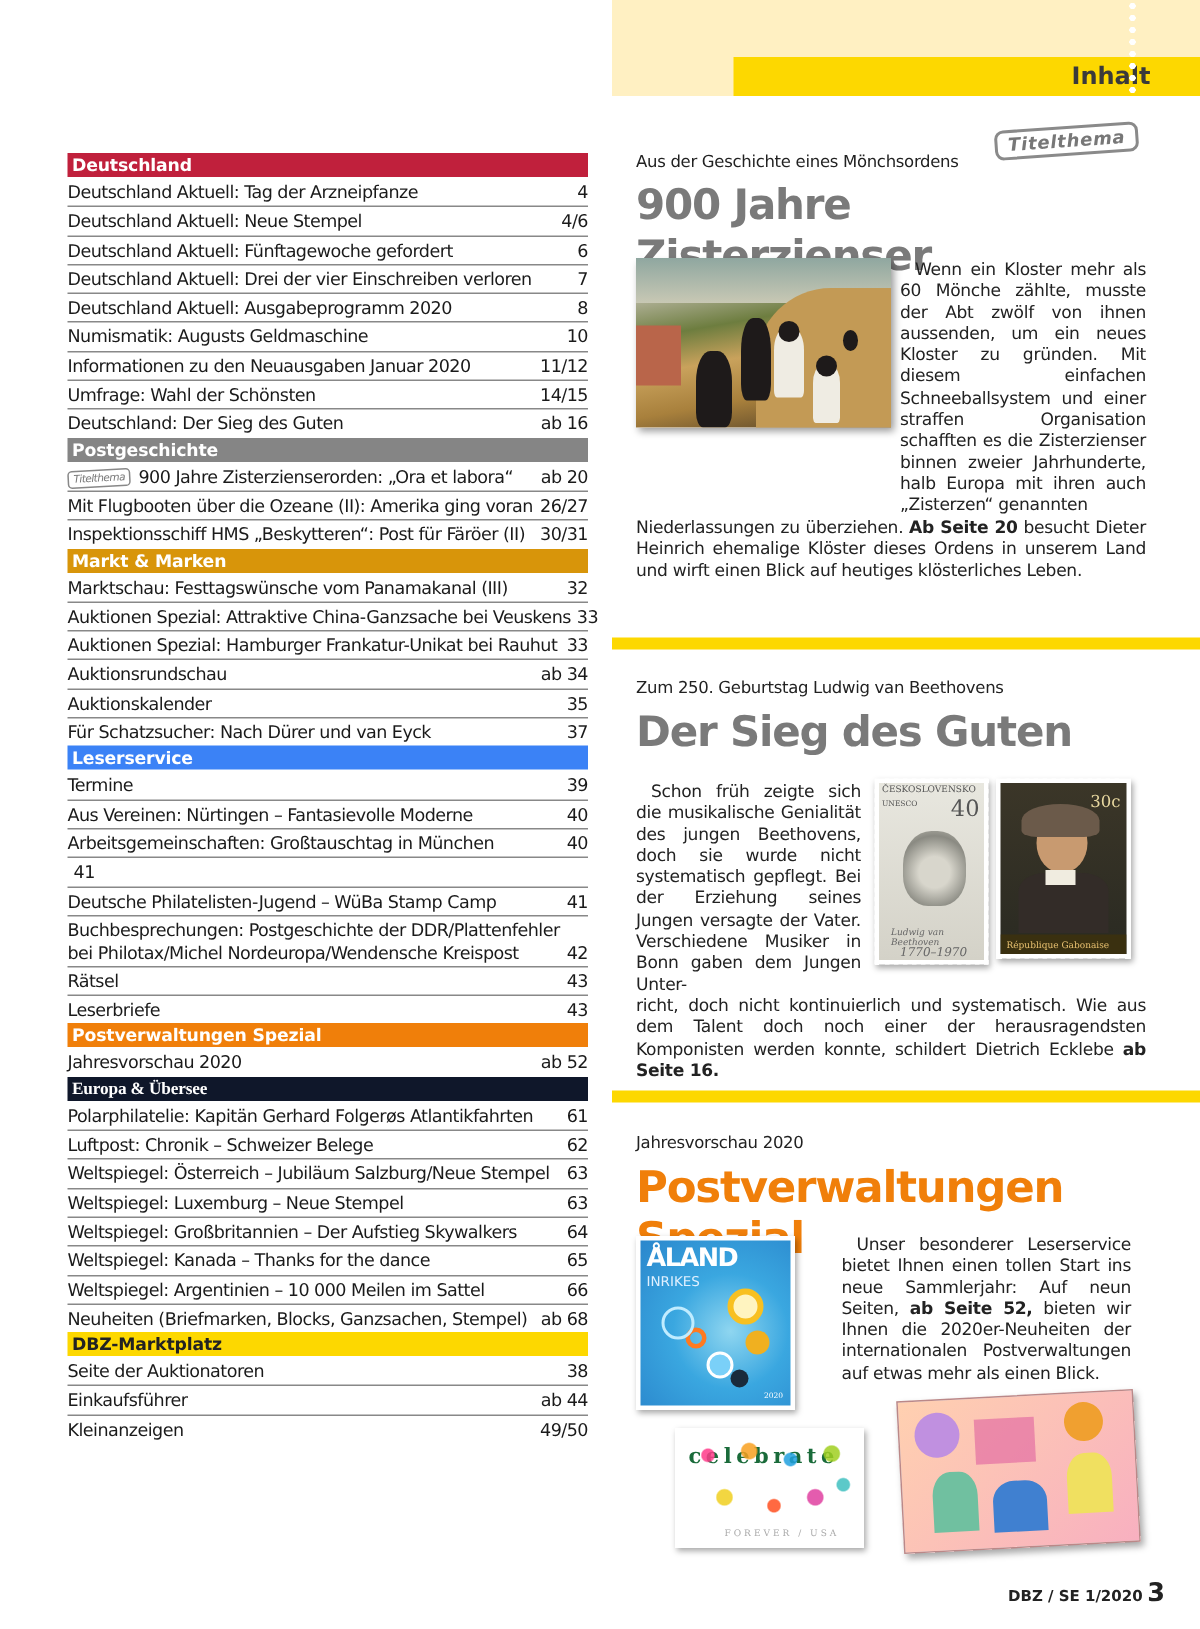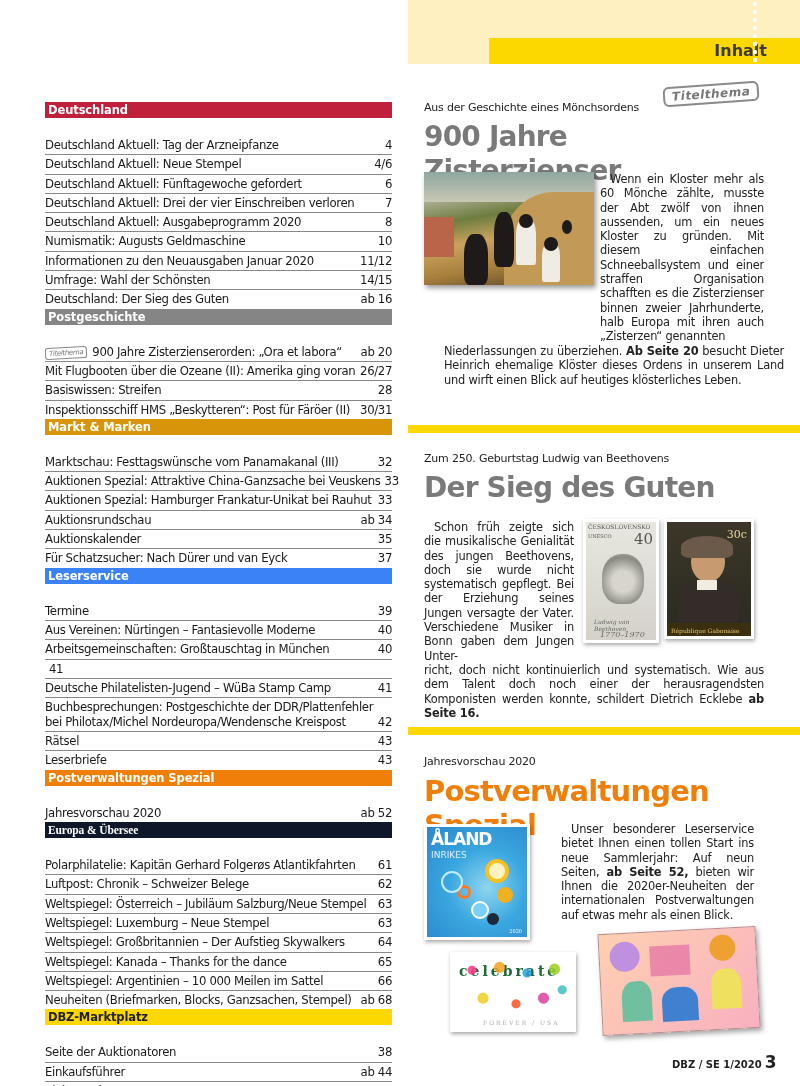--- a/index.html
+++ b/index.html
@@ -9,21 +9,21 @@
   
   .top-band { position: absolute; left: 408px; top: 0; width: 392px; height: 64px; background: #fff0c2; }
   .inhalt-bar { position: absolute; left: 489px; top: 38px; width: 311px; height: 26px; background: #fdd800; }
   .inhalt-bar .lbl { position: absolute; right: 33px; top: 3px; font-family: "DejaVu Sans", sans-serif; font-weight: bold; font-size: 16px; color: #3a3a3a; }
   .perf { position: absolute; left: 752px; top: 0; width: 6px; height: 64px;
           background-image: radial-gradient(circle, #ffffff 2px, transparent 2.3px);
           background-size: 6px 8px; background-repeat: repeat-y; }
 
   
   .toc { position: absolute; left: 45px; top: 102px; width: 347px; }
-  .sec-head { height: 16px; padding-left: 3px; font-size: 11.5px; font-weight: bold; color: #fff; line-height: 16px; margin-bottom: 18px; letter-spacing: -0.1px; }
+  .sec-head { height: 16px; padding-left: 3px; font-size: 11.5px; font-weight: bold; color: #fff; line-height: 16px; margin-bottom: 1px; letter-spacing: -0.1px; }
   .sec-head.dark { color: #222; }
   .row { display: flex; justify-content: space-between; align-items: flex-end; border-bottom: 1px solid #888; font-size: 11.7px; line-height: 18.3px; letter-spacing: -0.35px; color: #1a1a1a; white-space: nowrap; }
   .row.multi { white-space: normal; line-height: 15px; padding: 2px 0 1px; }
   .row.multi .t { flex: 1; }
   .row:last-child { border-bottom: none; }
   .row .p { padding-left: 4px; }
   .group { margin-bottom: 0; }
   .stamp-mini { display: inline-block; font-size: 7px; color: #777; border: 1px solid #888; border-radius: 3px; padding: 0 3px; line-height: 10px; margin-right: 5px; transform: rotate(-3deg); vertical-align: 1px; font-style: italic; }
 
   
@@ -103,24 +103,20 @@
     </div>
     <div class="group">
       <div class="sec-head" style="background: rgb(133, 133, 133);">Postgeschichte</div>
       <div class="row">
         <span class="t"><span class="stamp-mini">Titelthema</span><span>900 Jahre Zisterzienserorden: „Ora et labora“</span></span>
         <span class="p">ab 20</span>
       </div>
       <div class="row">
         <span class="t"><span>Mit Flugbooten über die Ozeane (II): Amerika ging voran</span></span>
         <span class="p">26/27</span>
-      </div>
-      <div class="row">
-        <span class="t"><span>Basiswissen: Streifen</span></span>
-        <span class="p">28</span>
       </div>
       <div class="row">
         <span class="t"><span>Inspektionsschiff HMS „Beskytteren“: Post für Färöer (II)</span></span>
         <span class="p">30/31</span>
       </div>
     </div>
     <div class="group">
       <div class="sec-head" style="background: rgb(216, 149, 10);">Markt &amp; Marken</div>
       <div class="row">
         <span class="t"><span>Marktschau: Festtagswünsche vom Panamakanal (III)</span></span>
@@ -253,21 +249,21 @@
   <div class="robe" style="left:92px;top:48px;width:20px;height:45px;"></div>
   <div class="monk" style="left:95px;top:42px;width:14px;height:14px;border-radius:50%;"></div>
   <div class="monk" style="left:40px;top:62px;width:24px;height:51px;"></div>
   <div class="robe" style="left:118px;top:72px;width:18px;height:38px;"></div>
   <div class="monk" style="left:120px;top:65px;width:14px;height:14px;border-radius:50%;"></div>
   <div class="monk" style="left:138px;top:48px;width:10px;height:14px;border-radius:50%;"></div>
 </div>
 <div class="body-text" style="position:absolute;left:600px;top:172px;width:164px;">
   <span style="padding-left:10px;"></span><span>Wenn ein Kloster mehr als 60 Mönche zählte, musste der Abt zwölf von ihnen aussenden, um ein neues Kloster zu gründen. Mit diesem einfachen Schneeballsystem und einer straffen Organisation schafften es die Zisterzienser binnen zweier Jahrhunderte, halb Europa mit ihren auch „Zisterzen“ genannten</span>
 </div>
-<div class="body-text" style="position:absolute;left:424px;top:344px;width:340px;margin-left:20px;">
+<div class="body-text" style="position:absolute;left:424px;top:344px;width:340px;">
   <span>Niederlassungen zu überziehen.</span> <b>Ab Seite 20</b> <span>besucht Dieter Heinrich ehemalige Klöster dieses Ordens in unserem Land und wirft einen Blick auf heutiges klösterliches Leben.</span>
 </div>
 
 <div class="divider" style="top:425px;"></div>
 
 <div class="art" style="top:452px;">
   <div class="kicker">Zum 250. Geburtstag Ludwig van Beethovens</div>
   <div class="headline">Der Sieg des Guten</div>
 </div>
 <div class="body-text" style="position:absolute;left:424px;top:520px;width:150px;">

